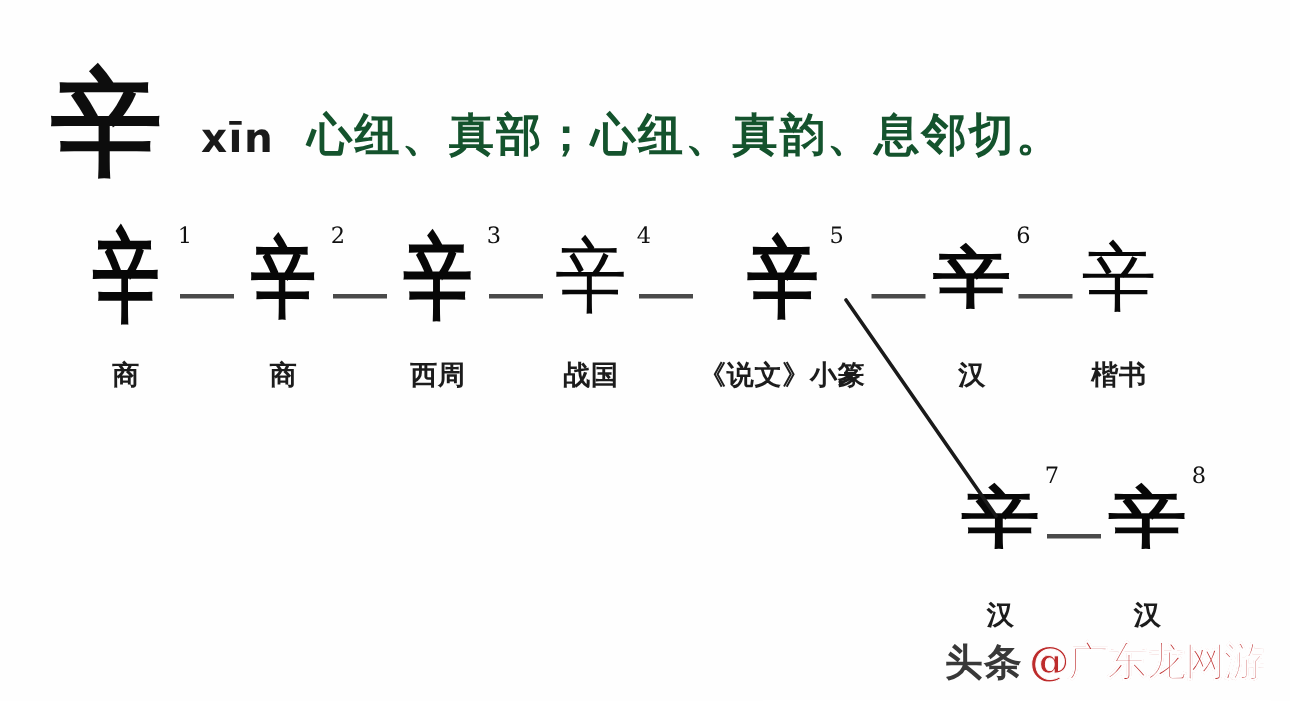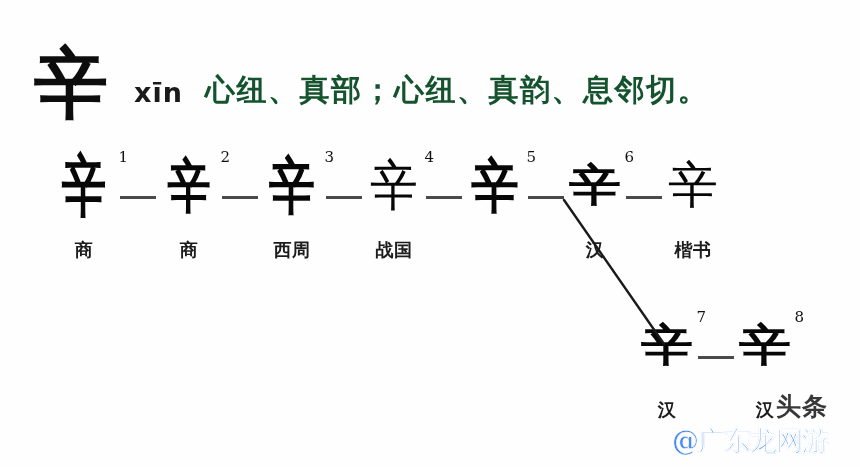--- a/index.html
+++ b/index.html
@@ -136,39 +136,38 @@
     left: 560px;
     top: 196px;
     width: 110px;
     height: 152px;
     pointer-events: none;
   }
 
   
   #watermark {
     position: absolute;
-    right: 32px;
+    right: 18px;
     bottom: 8px;
     display: flex;
-    align-items: flex-end;
+    align-items: center;
     opacity: 0.93;
-    flex-direction: column;
   }
   #wm-toutiao {
     font-family: "DejaVu Serif", serif;
     font-size: 25px;
     font-weight: 700;
     color: #2a2a2a;
     letter-spacing: 1px;
   }
   #wm-site {
     font-family: "DejaVu Serif", serif;
     font-size: 27px;
     font-weight: 700;
-    color: #3b82f6;
+    color: #b91c1c;
     margin-left: 4px;
     letter-spacing: -1px;
     -webkit-text-stroke: 0.6px #ffffff;
     text-shadow: 0 0 1px #ffffff;
   }
 </style>
 </head>
 <body>
 
 <div id="page">
@@ -210,20 +209,21 @@
           <span class="sup">4</span>
         </div>
         <div class="era">战国</div>
       </div>
       <div class="dash"></div>
       <div class="evo-cell">
         <div class="glyph-box">
           <span class="glyph g-seal">辛</span>
           <span class="sup">5</span>
         </div>
+        <div class="era">《说文》小篆</div>
       </div>
       <div class="dash"></div>
       <div class="evo-cell">
         <div class="glyph-box">
           <span class="glyph g-clerk">辛</span>
           <span class="sup">6</span>
         </div>
         <div class="era">汉</div>
       </div>
       <div class="dash"></div>

